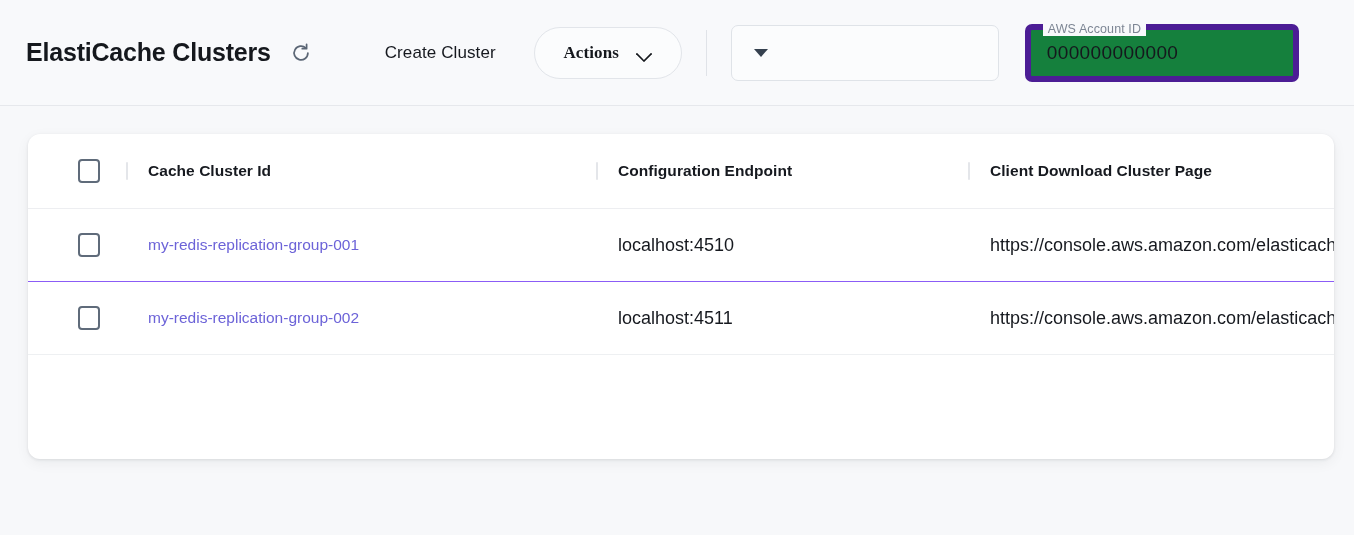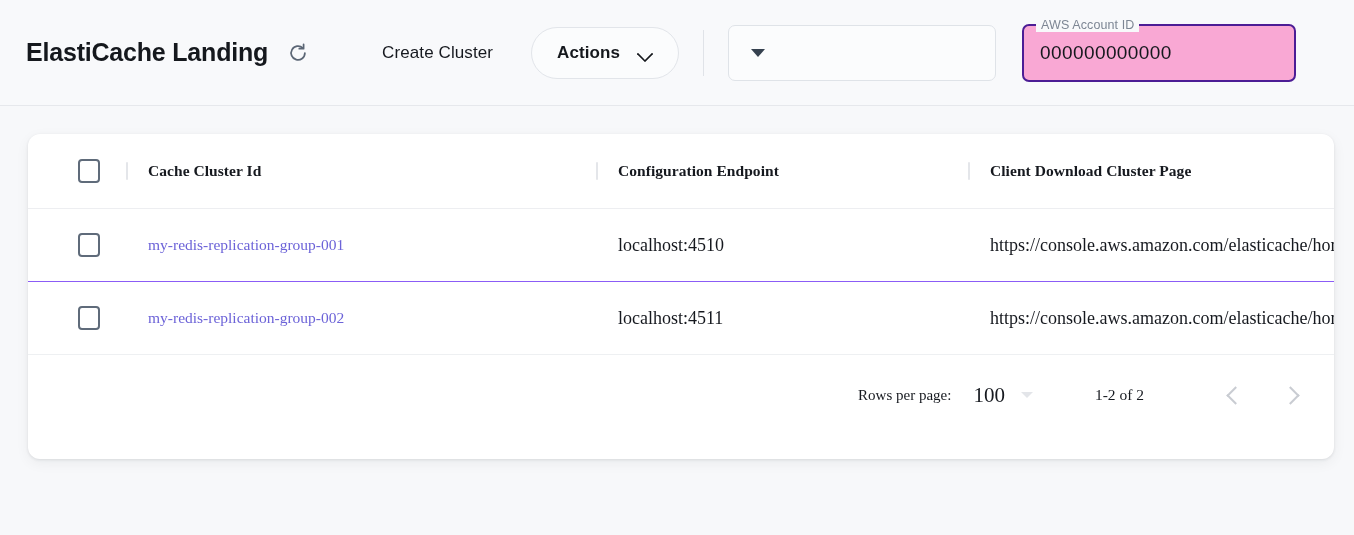--- a/index.html
+++ b/index.html
@@ -77,20 +77,21 @@
     gap: 18px;
     padding: 0 22px;
     cursor: pointer;
     font-family: inherit;
   }
   .actions-btn .label {
     font-size: 17px;
     font-weight: bold;
     color: #15181d;
     letter-spacing: 0.1px;
+    font-family: Liberation Serif, serif;
   }
   .chev-down {
     width: 15px;
     height: 9px;
     position: relative;
   }
   .chev-down::before {
     content: "";
     position: absolute;
     left: 1px; top: 0;
@@ -132,23 +133,23 @@
     border-left: 7px solid transparent;
     border-right: 7px solid transparent;
     border-top: 8px solid #35414f;
   }
 
   .account-field {
     margin-left: 26px;
     width: 274px;
     height: 58px;
     box-sizing: border-box;
-    border: 2px solid #4c1d95;
+    border: 6px solid #4c1d95;
     border-radius: 7px;
-    background: #f9a8d4;
+    background: #15803d;
     position: relative;
     display: flex;
     align-items: center;
     padding: 0 16px;
   }
   .account-field .legend {
     position: absolute;
     top: -8px;
     left: 12px;
     background: #f8f9fb;
@@ -169,21 +170,20 @@
     position: absolute;
     left: 28px;
     top: 134px;
     width: 1306px;
     height: 325px;
     box-sizing: border-box;
     background: #ffffff;
     border-radius: 12px;
     box-shadow: 0 1px 3px rgba(25,30,40,0.10), 0 4px 14px rgba(25,30,40,0.055);
     overflow: hidden;
-    font-family: Liberation Serif, serif;
   }
 
   .table-scroll {
     width: 100%;
     overflow: hidden;
   }
 
   table.data-table {
     border-collapse: collapse;
     table-layout: fixed;
@@ -315,21 +315,21 @@
     border-right: 2px solid #c9ccd2;
   }
   .chev-l { transform: rotate(-135deg); margin-left: 3px; }
   .chev-r { transform: rotate(45deg); margin-right: 3px; }
 </style>
 </head>
 <body>
 
 <div class="app-header">
 
-  <div class="page-title">ElastiCache Landing</div>
+  <div class="page-title">ElastiCache Clusters</div>
 
   <button class="refresh-btn">
     <span>
       <svg width="22" height="22" viewBox="0 0 24 24" fill="none">
         <path d="M19.5 12a7.5 7.5 0 1 1-2.2-5.3" stroke="#5b6675" stroke-width="1.9" stroke-linecap="round" fill="none"></path>
         <path d="M18.1 2.6 L18.1 7.3 L13.4 7.3" stroke="#5b6675" stroke-width="1.9" stroke-linecap="round" stroke-linejoin="round" fill="none"></path>
       </svg>
     </span>
   </button>
 
@@ -414,28 +414,14 @@
             <span class="cell-text">localhost:4511</span>
           </td>
           <td class="pad-left-url">
             <span class="cell-text">https://console.aws.amazon.com/elasticache/home</span>
           </td>
         </tr>
       </tbody>
     </table>
   </div>
 
-  <div class="pagination">
-    <span class="rpp-label">Rows per page:</span>
-    <div class="rpp-select">
-      <span class="rpp-value">100</span>
-      <span class="tri-down-sm"></span>
-    </div>
-    <span class="range-label">1-2 of 2</span>
-    <button class="pg-btn">
-      <span class="chev-l"></span>
-    </button>
-    <button class="pg-btn">
-      <span class="chev-r"></span>
-    </button>
-  </div>
 
 </div>
 
 </body></html>

